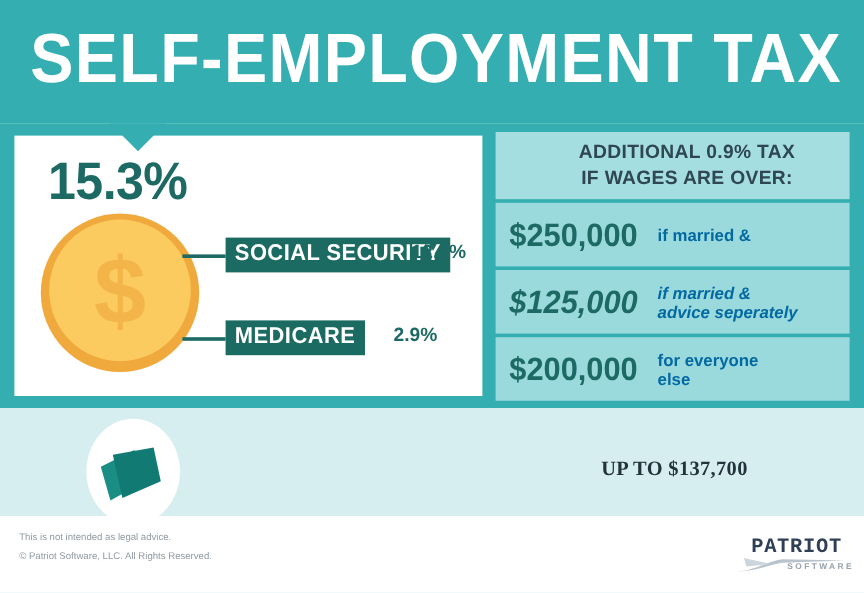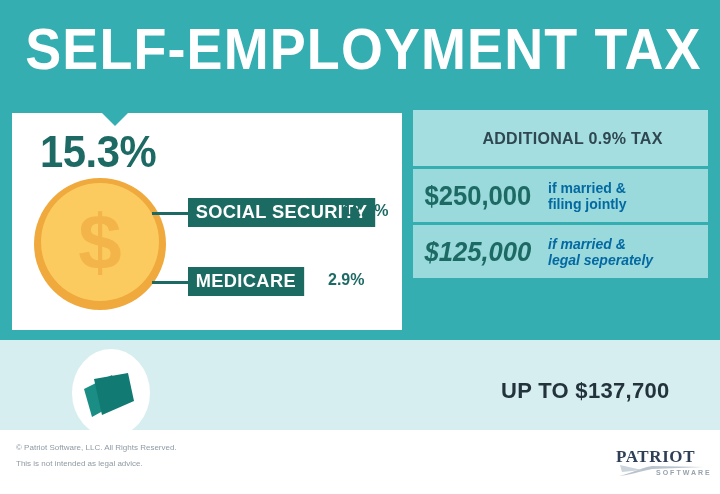--- a/index.html
+++ b/index.html
@@ -237,22 +237,22 @@
     letter-spacing: 0.6px;
     line-height: 28px;
     white-space: nowrap;
     transform: scaleX(0.96);
     transform-origin: left center;
   }
   .ss-amount {
     position: absolute;
     left: 501px; top: 376px;
     color: #22333b;
-    font-family: Liberation Sans, sans-serif;
-    font-size: 22px;
+    font-family: Liberation Serif, serif;
+    font-size: 17px;
     font-weight: 700;
     letter-spacing: 0.3px;
     line-height: 30px;
     white-space: nowrap;
   }
 
   
   .footer {
     position: absolute;
     left: 0; top: 430px;
@@ -265,23 +265,23 @@
     color: #8f9aa3;
     font-family: "Liberation Sans", sans-serif;
     font-size: 8px;
     line-height: 16px;
   }
   .footer-text div { white-space: nowrap; }
 
   .logo { position: absolute; left: 612px; top: 447px; width: 96px; height: 36px; }
   .logo-word {
     position: absolute;
-    left: 4px; top: 0;
+    left: 14px; top: 0;
     color: #2f3f56;
-    font-family: Liberation Serif, serif;
+    font-family: Liberation Mono, monospace;
     font-size: 17px;
     font-weight: 700;
     letter-spacing: 0.6px;
     line-height: 19px;
   }
   .logo-sub {
     position: absolute;
     left: 44px; top: 21px;
     color: #98a3ae;
     font-family: "Liberation Sans", sans-serif;
@@ -319,53 +319,60 @@
 
   <div class="tag t1">SOCIAL SECURITY</div>
   <div class="pct p1">12.4%</div>
 
   <div class="tag t2">MEDICARE</div>
   <div class="pct p2">2.9%</div>
 
   <div class="panel-right">
     <div class="rp-head">
       <div class="rp-head-line">ADDITIONAL 0.9% TAX</div>
+      <div class="rp-head-line">IF WAGES ARE OVER:</div>
     </div>
 
     <div class="rp-row r1">
       <div class="rp-amount">$250,000</div>
       <div class="rp-desc">
         <div>if married &amp;</div>
-        <div>filing jointly</div>
       </div>
     </div>
 
     <div class="rp-row r2">
       <div class="rp-amount">$125,000</div>
       <div class="rp-desc">
         <div>if married &amp;</div>
-        <div>legal seperately</div>
+        <div>advice seperately</div>
       </div>
     </div>
 
+    <div class="rp-row r3">
+      <div class="rp-amount">$200,000</div>
+      <div class="rp-desc">
+        <div>for everyone</div>
+        <div>else</div>
+      </div>
+    </div>
   </div>
 
   <div class="bottom-band"></div>
   <div class="bill-circle"></div>
   <svg class="bill-icon" viewBox="0 0 78 88">
     <polygon points="12,40 40,26 49,52 20,68" fill="#1a8e84"></polygon>
     <polygon points="22,30 56,24 62,52 30,66" fill="#117a72"></polygon>
   </svg>
 
   <div class="ss-amount">UP TO $137,700</div>
 
   <div class="footer"></div>
   <div class="footer-text">
+    <div>This is not intended as legal advice.</div>
     <div>© Patriot Software, LLC. All Rights Reserved.</div>
-    <div>This is not intended as legal advice.</div>
   </div>
 
   <div class="logo">
     <div class="logo-word">PATRIOT</div>
     <svg class="logo-swoosh" viewBox="0 0 96 16">
       <path d="M2 14 C 16 14, 26 6, 40 4 L 92 5 L 40 7 C 28 9, 18 14, 2 14 Z" fill="#b9c3cc"></path>
       <path d="M8 3 L 30 8 L 10 10 Z" fill="#cdd5dc"></path>
     </svg>
     <div class="logo-sub">SOFTWARE</div>
   </div>

